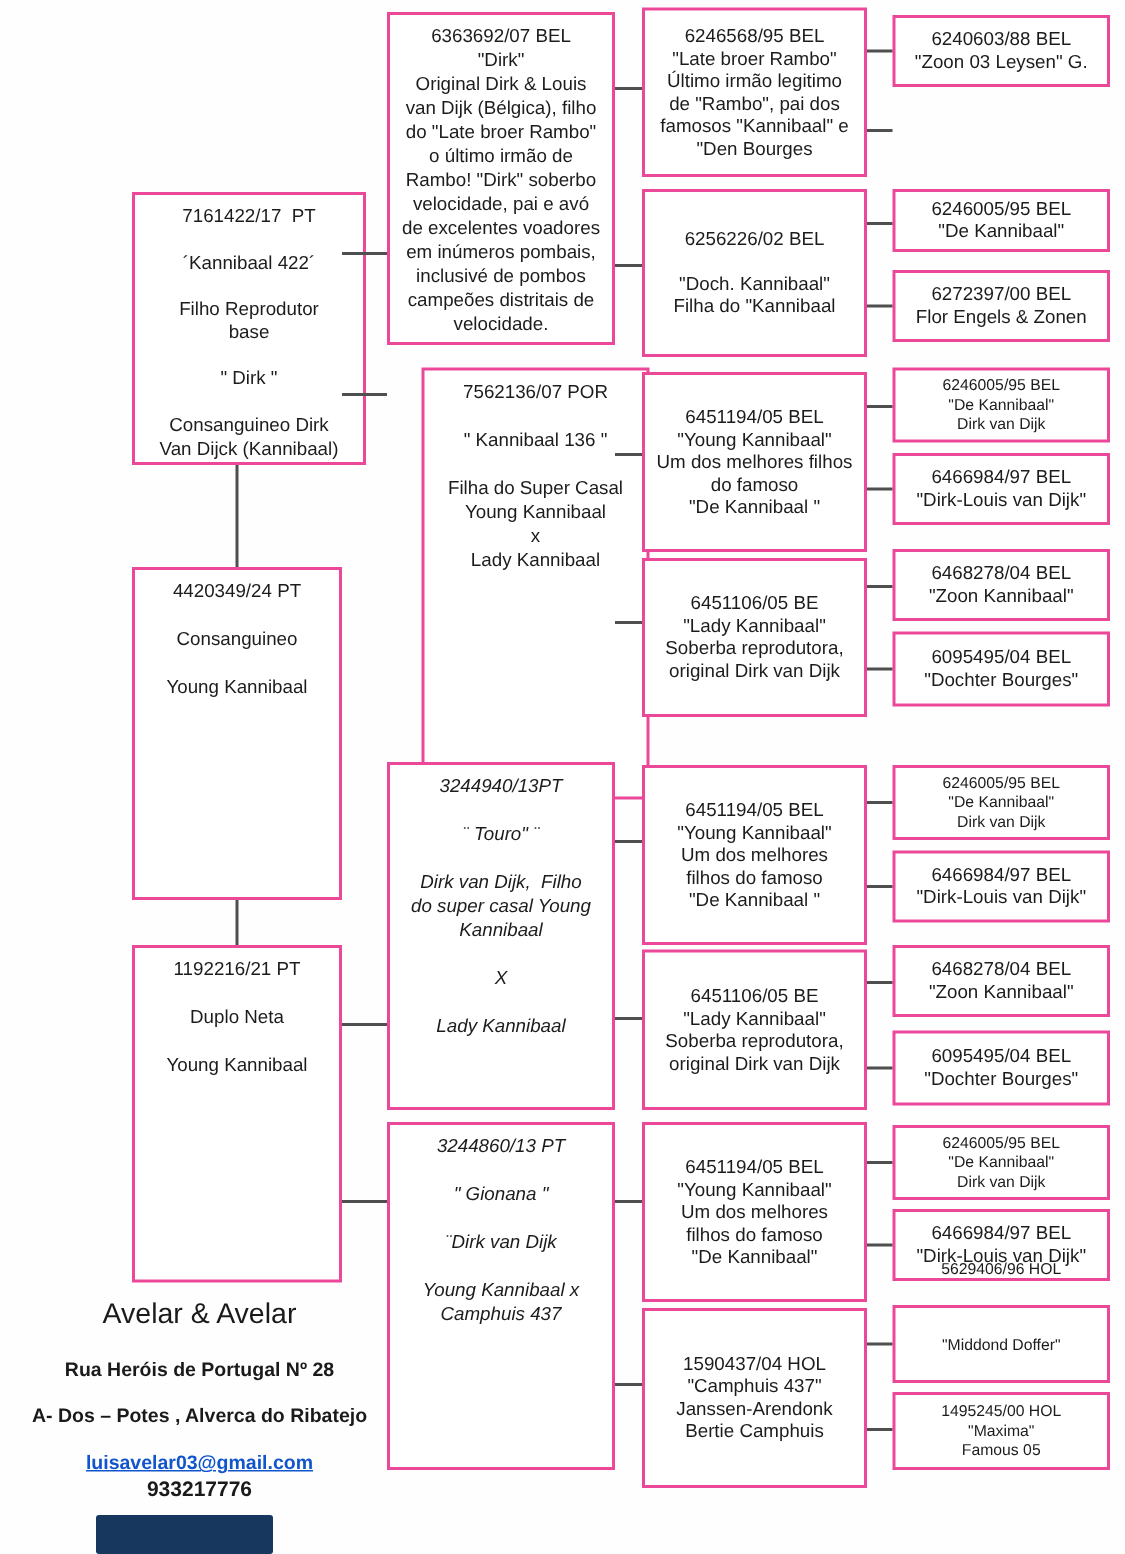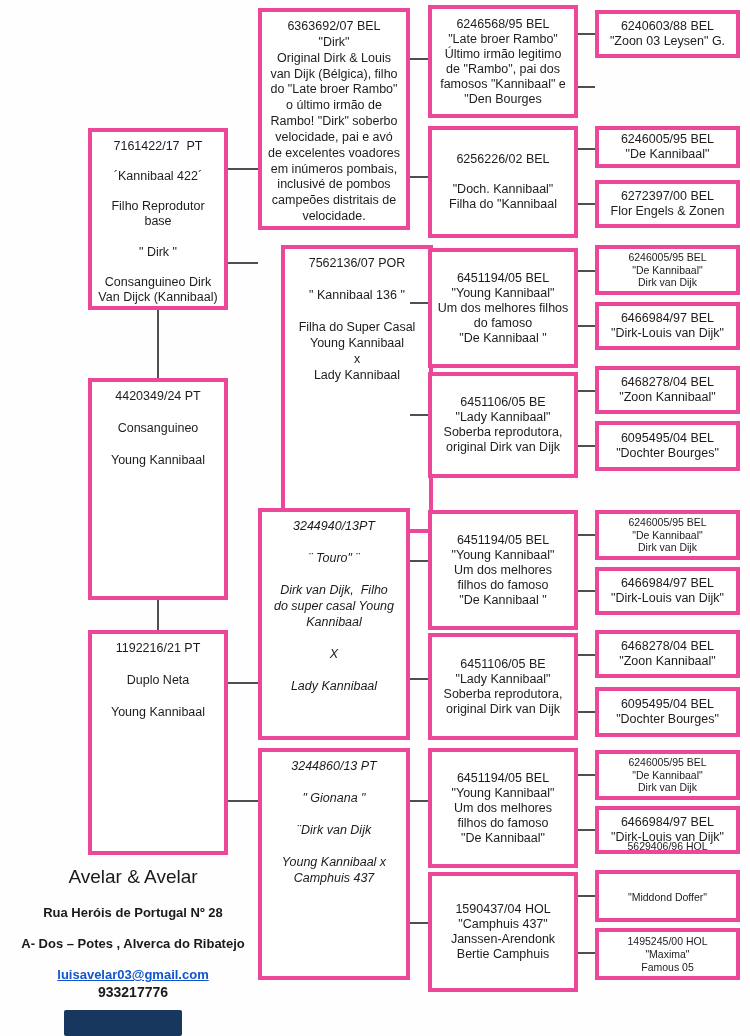--- a/index.html
+++ b/index.html
@@ -1,21 +1,21 @@
 <!DOCTYPE html>
 <html><head>
 <meta charset="utf-8">
 <style>
   html,body { margin:0; padding:0; background:#ffffff; }
   body { font-family:"Liberation Sans", sans-serif; }
   .canvas { position:relative; width:750px; height:1036px; background:#fefefe; overflow:hidden; }
 
   .box {
     position:absolute; box-sizing:border-box;
-    border:4px solid #ec4899; background:#ffffff;
+    border:2px solid #ec4899; background:#ffffff;
     display:flex; flex-direction:column; justify-content:flex-start;
     text-align:center; color:#1c1c1c;
     font-size:12.5px; line-height:16px; padding:6px 3px 2px 3px;
   }
   .box.center { justify-content:center; padding-top:2px; line-height:15px; }
   .box.italic { font-style:italic; }
   .box.sm { font-size:10.5px; line-height:13px; }
   .ln { min-height:1em; white-space:pre-wrap; }
 
   .hline { position:absolute; height:0; border-top:2px solid #4f4f4f; }
@@ -26,21 +26,21 @@
   .f-addr  { font-size:13px; font-weight:700; margin-bottom:16px; }
   .f-email { display:block; font-size:13px; font-weight:700; color:#1155cc; text-decoration:underline; margin-bottom:2px; cursor:pointer; }
   .f-phone { font-size:14px; font-weight:700; }
   .navy-bar { position:absolute; left:64px; top:1010px; width:118px; height:26px; background:#17375e; border-radius:2px; }
 </style>
 </head>
 <body>
 
 <div class="canvas">
 
-  <div class="box" style="left:88px; top:128px; width:140px; height:182px;">
+  <div class="box" style="left:88px; top:128px; width:156px; height:182px;">
       <div class="ln">7161422/17  PT</div>
       <div class="ln">&nbsp;</div>
       <div class="ln">´Kannibaal 422´</div>
       <div class="ln">&nbsp;</div>
       <div class="ln">Filho Reprodutor</div>
       <div class="ln">base</div>
       <div class="ln">&nbsp;</div>
       <div class="ln">" Dirk "</div>
       <div class="ln">&nbsp;</div>
       <div class="ln">Consanguineo Dirk</div>

